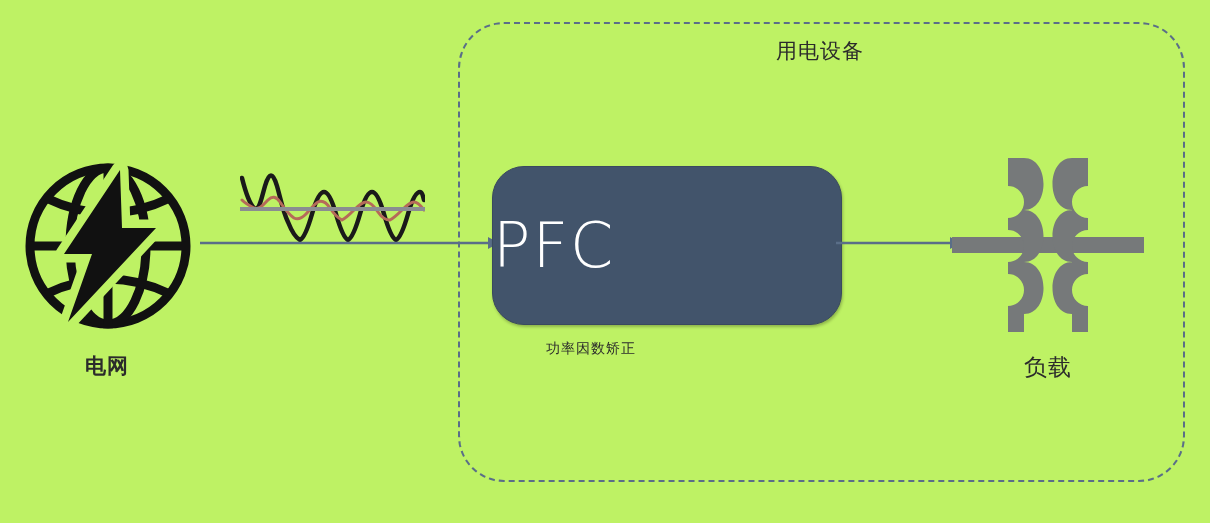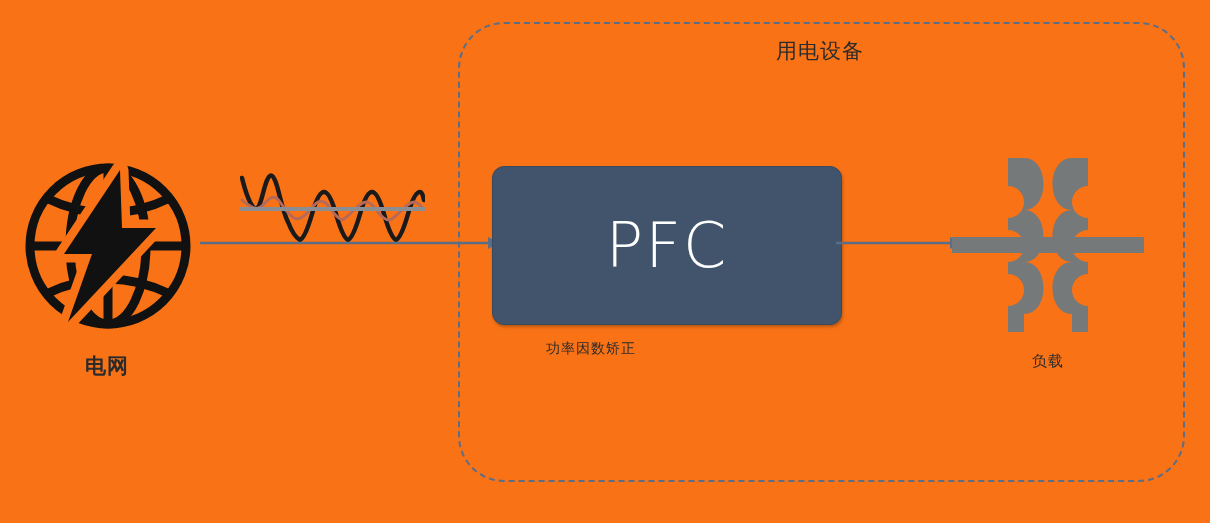--- a/index.html
+++ b/index.html
@@ -7,21 +7,21 @@
     padding: 0;
     background: #ffffff;
   }
   body {
     font-family: "Liberation Sans", "DejaVu Sans", sans-serif;
   }
   #canvas {
     position: relative;
     width: 1210px;
     height: 523px;
-    background: #f97316;
+    background: #bef264;
     overflow: hidden;
   }
   .abs { position: absolute; }
 
   
   #equipment-box {
     left: 458px;
     top: 22px;
     width: 727px;
     height: 460px;
@@ -79,26 +79,26 @@
     height: 34px;
   }
 
   
   #pfc-box {
     left: 492px;
     top: 166px;
     width: 348px;
     height: 157px;
     background: #42546b;
-    border-radius: 12px;
+    border-radius: 32px;
     border: 1px solid #3a4a5e;
     box-shadow: 1px 2px 3px rgba(0,0,0,0.25);
     display: flex;
     align-items: center;
-    justify-content: center;
+    justify-content: flex-start;
   }
   #pfc-text {
     color: #ffffff;
     font-size: 62px;
     font-weight: 300;
     letter-spacing: 2px;
     line-height: 1;
     font-family: "DejaVu Sans", "Liberation Sans", sans-serif;
   }
   #pfc-label {
@@ -115,21 +115,21 @@
     left: 952px;
     top: 150px;
     width: 192px;
     height: 190px;
   }
   #load-label {
     left: 968px;
     top: 352px;
     width: 160px;
     text-align: center;
-    font-size: 15px;
+    font-size: 23px;
     color: #2b2b2b;
     letter-spacing: 1px;
   }
 </style>
 </head>
 <body>
 
 <div id="canvas">
 
   <div class="abs" id="equipment-box"></div>

